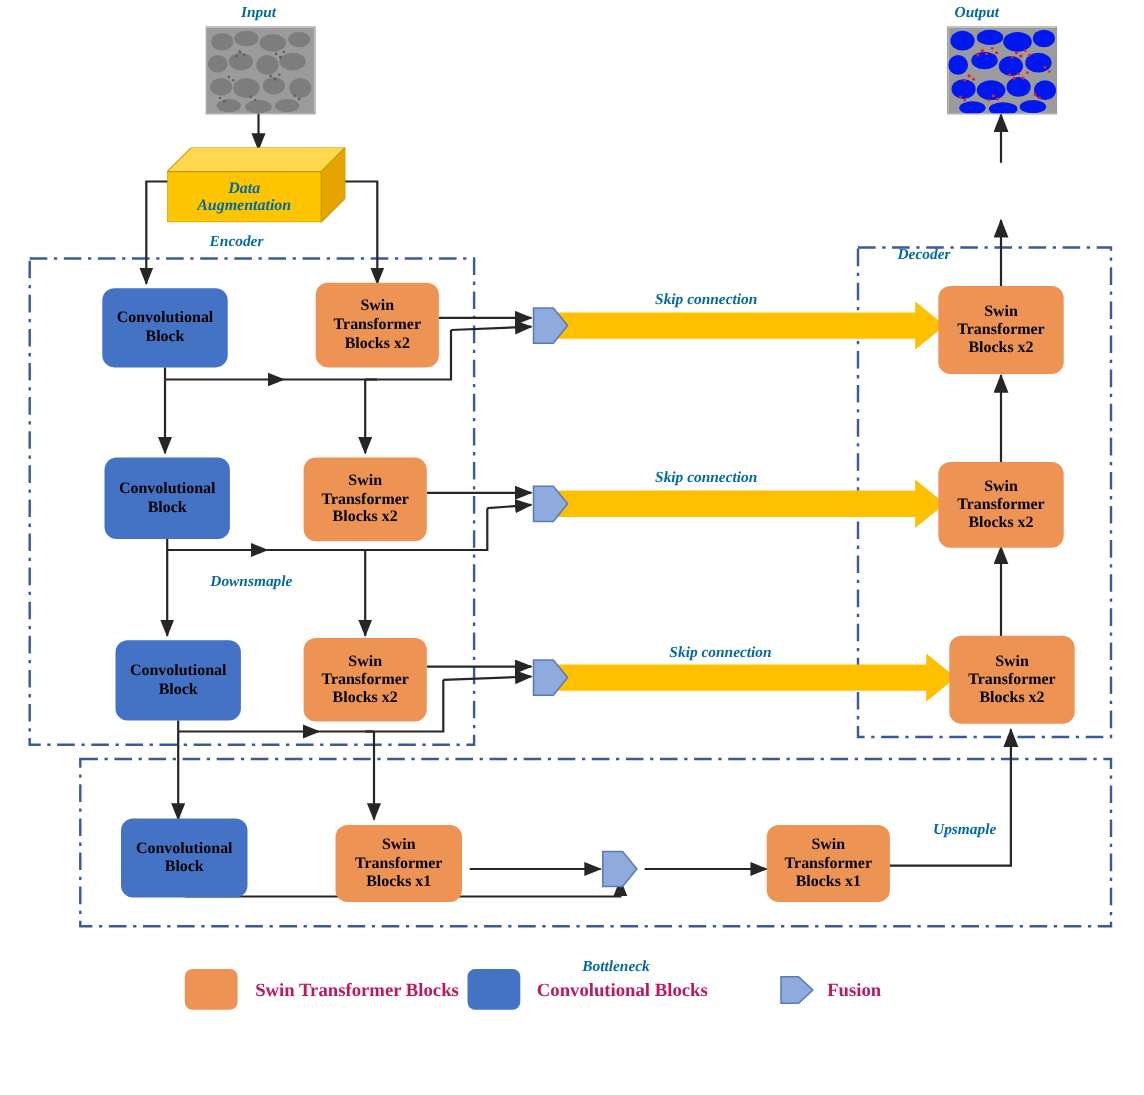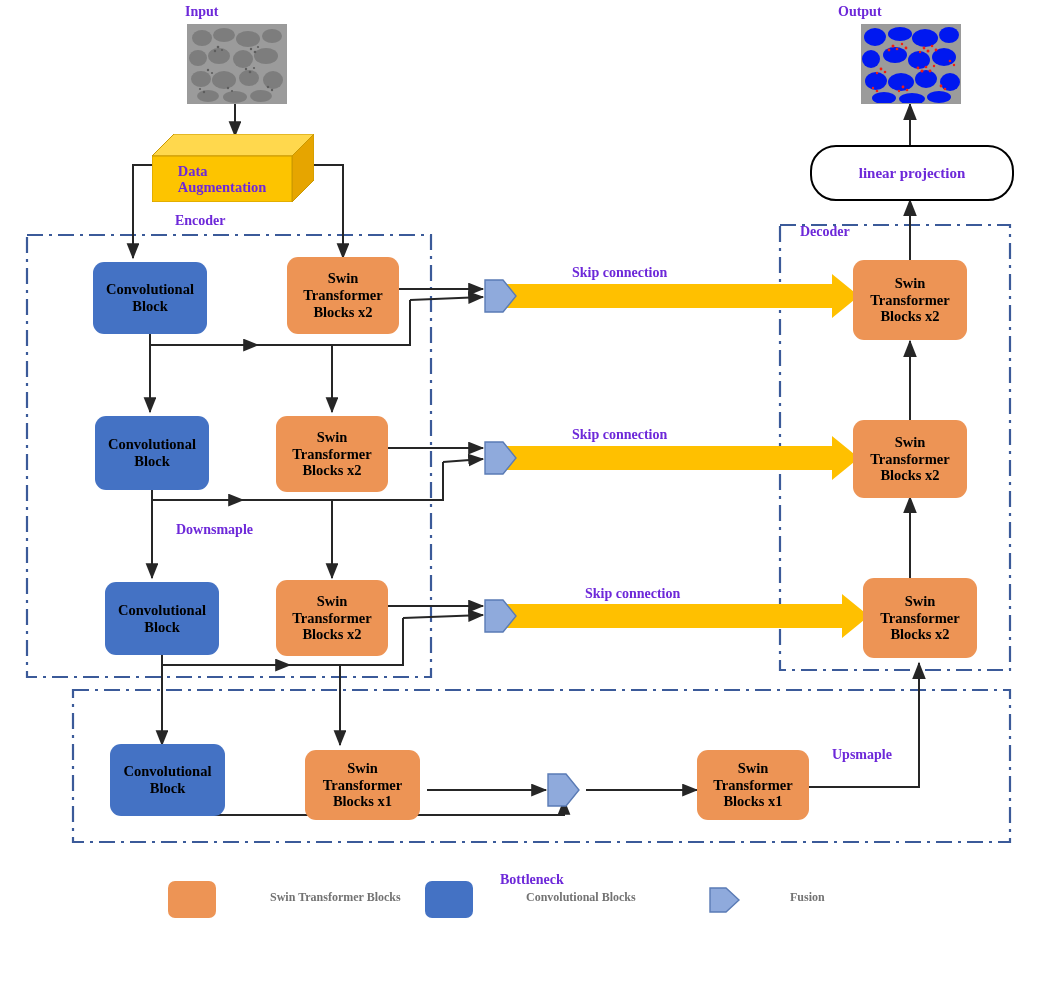--- a/index.html
+++ b/index.html
@@ -8,22 +8,22 @@
     font-family:"Liberation Serif", serif;
     width:1040px; height:995px; position:relative; overflow:hidden;
   }
   #fig{position:absolute; left:0; top:0; width:1040px; height:995px;}
 
   .abs{position:absolute;}
 
   
   .lbl{
     font-family:"Liberation Serif", serif;
-    font-weight:bold; color:#6d28d9; 
-    line-height:1.12; white-space:nowrap;
+    font-weight:bold; color:#0369a1; text-align:center;
+    line-height:1.12; white-space:nowrap;font-style:italic;
   }
   .lbl-md{font-size:14px;}
 
   
   .block{
     position:absolute;
     border-radius:11px;
     display:flex; align-items:center; justify-content:center;
     text-align:center;
     font-family:"Liberation Serif", serif;
@@ -47,21 +47,21 @@
     position:absolute; left:8px; top:940px; width:1024px;
     font-family:"Liberation Serif", serif;
     font-size:16.5px; color:#111; line-height:1.45; text-align:left;
     font-weight:normal;
   }
 
   
   .legend-swatch{position:absolute; border-radius:7px; z-index:6;}
   .legend-text{
     position:absolute; font-family:"Liberation Serif", serif;
-    font-weight:bold; font-size:12px; color:#737373; white-space:nowrap; z-index:6;margin-left:38px;
+    font-weight:bold; font-size:17px; color:#be185d; white-space:nowrap; z-index:6;
   }
 
   svg.overlay{position:absolute; left:0; top:0; width:1040px; height:995px; z-index:3; pointer-events:none;}
   svg.overlay-top{z-index:7;}
 </style>
 </head>
 <body>
 
 <div id="fig">
 
@@ -258,23 +258,20 @@
       <rect x="0" y="22" width="140" height="46" fill="#FDC400" stroke="#C99800" stroke-width="1"></rect>
     </svg>
     <div class="abs lbl" style="left:0; top:22px; width:140px; height:46px; display:flex; align-items:center; justify-content:center; font-size:14.5px; white-space:pre-line;">Data
 Augmentation</div>
   </div>
 
   <div class="lbl lbl-md abs" style="left:175px; top:213px; width:80px;">Encoder</div>
   <div class="lbl lbl-md abs" style="left:800px; top:203px; width:80px;margin-top:21px;">Decoder</div>
   <div class="lbl lbl-md abs" style="left:500px; top:872px; width:120px;">Bottleneck</div>
 
-  <div class="abs" style="left:810px; top:145px; width:200px; height:52px; border:2.2px solid #000; border-radius:26px; background:#fff; display:flex; align-items:center; justify-content:center; z-index:6;">
-    <span class="lbl" style="font-size:15px; font-weight:bold;">linear projection</span>
-  </div>
 
   <div class="block conv" style="left:93px; top:262px; width:114px; height:72px; white-space:pre-line;">Convolutional
 Block</div>
   <div class="block swin" style="left:287px; top:257px; width:112px; height:77px; white-space:pre-line;">Swin
 Transformer
 Blocks x2</div>
 
   <div class="block conv" style="left:95px; top:416px; width:114px; height:74px; white-space:pre-line;">Convolutional
 Block</div>
   <div class="block swin" style="left:276px; top:416px; width:112px; height:76px; white-space:pre-line;">Swin

